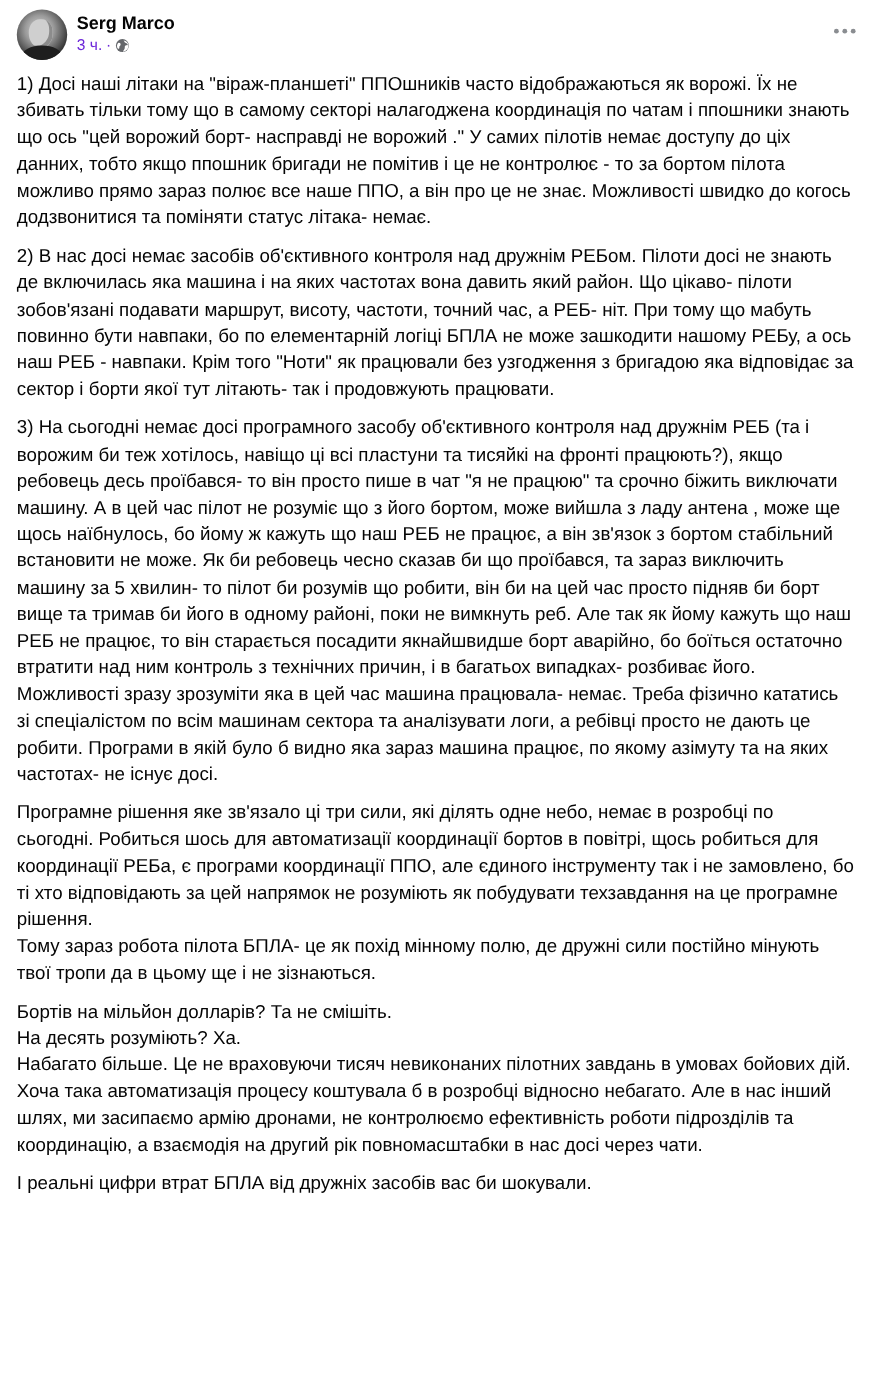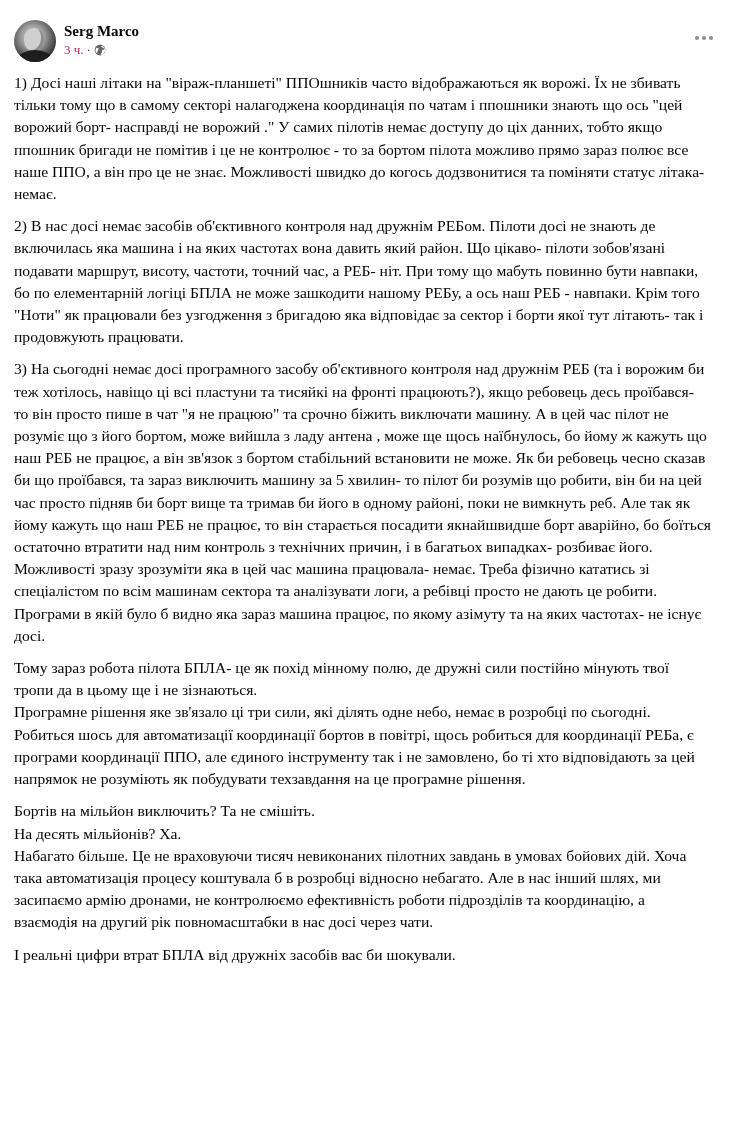--- a/index.html
+++ b/index.html
@@ -12,22 +12,21 @@
       height: 1148px;
       overflow: hidden;
       font-family: "Liberation Sans", "DejaVu Sans", sans-serif;
       color: #050505;
     }
     .post {
       position: relative;
       width: 740px;
       height: 1148px;
       box-sizing: border-box;
-      padding: 12px 14px 0 14px;
-      font-family: Liberation Serif, serif;
+      padding: 0 14px 0 14px;
     }
     .post-header {
       display: flex;
       align-items: center;
       height: 56px;
       position: relative;
     }
     .avatar {
       width: 42px;
       height: 42px;
@@ -69,21 +68,21 @@
     .author-name {
       font-size: 15px;
       font-weight: bold;
       color: #050505;
       line-height: 19px;
     }
     .post-time-row {
       display: flex;
       align-items: center;
       font-size: 13px;
-      color: #be185d;
+      color: #6d28d9;
       line-height: 17px;
     }
     .post-time-row .sep {
       margin: 0 3px;
     }
     .globe-icon {
       width: 12px;
       height: 12px;
       display: inline-block;
     }
@@ -171,26 +170,26 @@
     <p>
       <span class="line">1) Досі наші літаки  на "віраж-планшеті" ППОшників часто відображаються як ворожі. Їх не збивать тільки тому що в самому секторі налагоджена координація по чатам і ппошники знають що ось "цей ворожий борт- насправді не ворожий ." У самих пілотів немає доступу до ціх данних, тобто якщо ппошник бригади не помітив і це не контролює - то за бортом пілота можливо прямо зараз полює все наше ППО, а він про це не знає. Можливості швидко до когось додзвонитися та поміняти статус літака- немає.</span>
     </p>
     <p>
       <span class="line">2) В нас досі немає засобів об'єктивного контроля над дружнім РЕБом. Пілоти досі не знають де включилась яка машина і на яких частотах вона давить який район. Що цікаво- пілоти зобов'язані подавати маршрут, висоту, частоти, точний час, а РЕБ- ніт. При тому що мабуть повинно бути навпаки, бо по елементарній логіці БПЛА не може зашкодити нашому РЕБу, а ось наш РЕБ - навпаки. Крім того "Ноти" як працювали без узгодження з бригадою яка відповідає за сектор і борти якої тут літають- так і продовжують працювати.</span>
     </p>
     <p>
       <span class="line">3) На сьогодні немає досі програмного засобу об'єктивного контроля над дружнім РЕБ (та і ворожим би теж хотілось, навіщо ці всі пластуни та тисяйкі на фронті працюють?), якщо ребовець десь проїбався- то він просто пише в чат "я не працюю" та срочно біжить виключати машину. А в цей час пілот не розуміє що з його бортом, може вийшла з ладу антена , може ще щось наїбнулось, бо йому ж кажуть що наш РЕБ не працює, а він зв'язок з бортом стабільний встановити не може.  Як би ребовець чесно сказав би що проїбався, та зараз виключить машину за 5 хвилин- то пілот би розумів що робити, він би на цей час просто підняв би борт вище та тримав би його в одному районі, поки не вимкнуть реб. Але так як йому кажуть що наш РЕБ не працює, то він старається посадити якнайшвидше борт аварійно, бо боїться остаточно втратити над ним контроль з технічних причин, і в багатьох випадках- розбиває його. Можливості зразу зрозуміти яка в цей час машина працювала- немає. Треба фізично кататись зі спеціалістом по всім машинам сектора та аналізувати логи, а ребівці просто не дають це робити. Програми в якій було б видно яка зараз машина працює, по якому азімуту та на яких частотах- не існує досі.</span>
     </p>
     <p>
+      <span class="line">Програмне рішення яке зв'язало ці три сили, які ділять одне небо, немає в розробці по сьогодні. Робиться шось для автоматизації координації бортов в повітрі, щось робиться для координації РЕБа, є програми координації ППО, але єдиного інструменту так і не замовлено, бо ті хто відповідають за цей напрямок не розуміють як побудувати техзавдання на це програмне рішення.</span>
       <span class="line">Тому зараз робота пілота БПЛА- це як похід мінному полю, де дружні сили постійно мінують твої тропи да в цьому ще і не зізнаються.</span>
-      <span class="line">Програмне рішення яке зв'язало ці три сили, які ділять одне небо, немає в розробці по сьогодні. Робиться шось для автоматизації координації бортов в повітрі, щось робиться для координації РЕБа, є програми координації ППО, але єдиного інструменту так і не замовлено, бо ті хто відповідають за цей напрямок не розуміють як побудувати техзавдання на це програмне рішення.</span>
     </p>
     <p>
-      <span class="line">Бортів на мільйон виключить? Та не смішіть.</span>
-      <span class="line">На десять мільйонів? Ха.</span>
+      <span class="line">Бортів на мільйон долларів? Та не смішіть.</span>
+      <span class="line">На десять розуміють? Ха.</span>
       <span class="line">Набагато більше. Це не враховуючи тисяч невиконаних пілотних завдань в умовах бойових дій. Хоча така автоматизація процесу коштувала б в розробці відносно небагато. Але в нас інший шлях, ми засипаємо армію дронами, не контролюємо ефективність роботи підрозділів та координацію, а взаємодія на другий рік повномасштабки в нас досі через чати.</span>
     </p>
     <p>
       <span class="line">І реальні цифри втрат БПЛА від дружніх засобів вас би шокували.</span>
 
     </p>
   </div>
 </div>
 
 </body></html>

